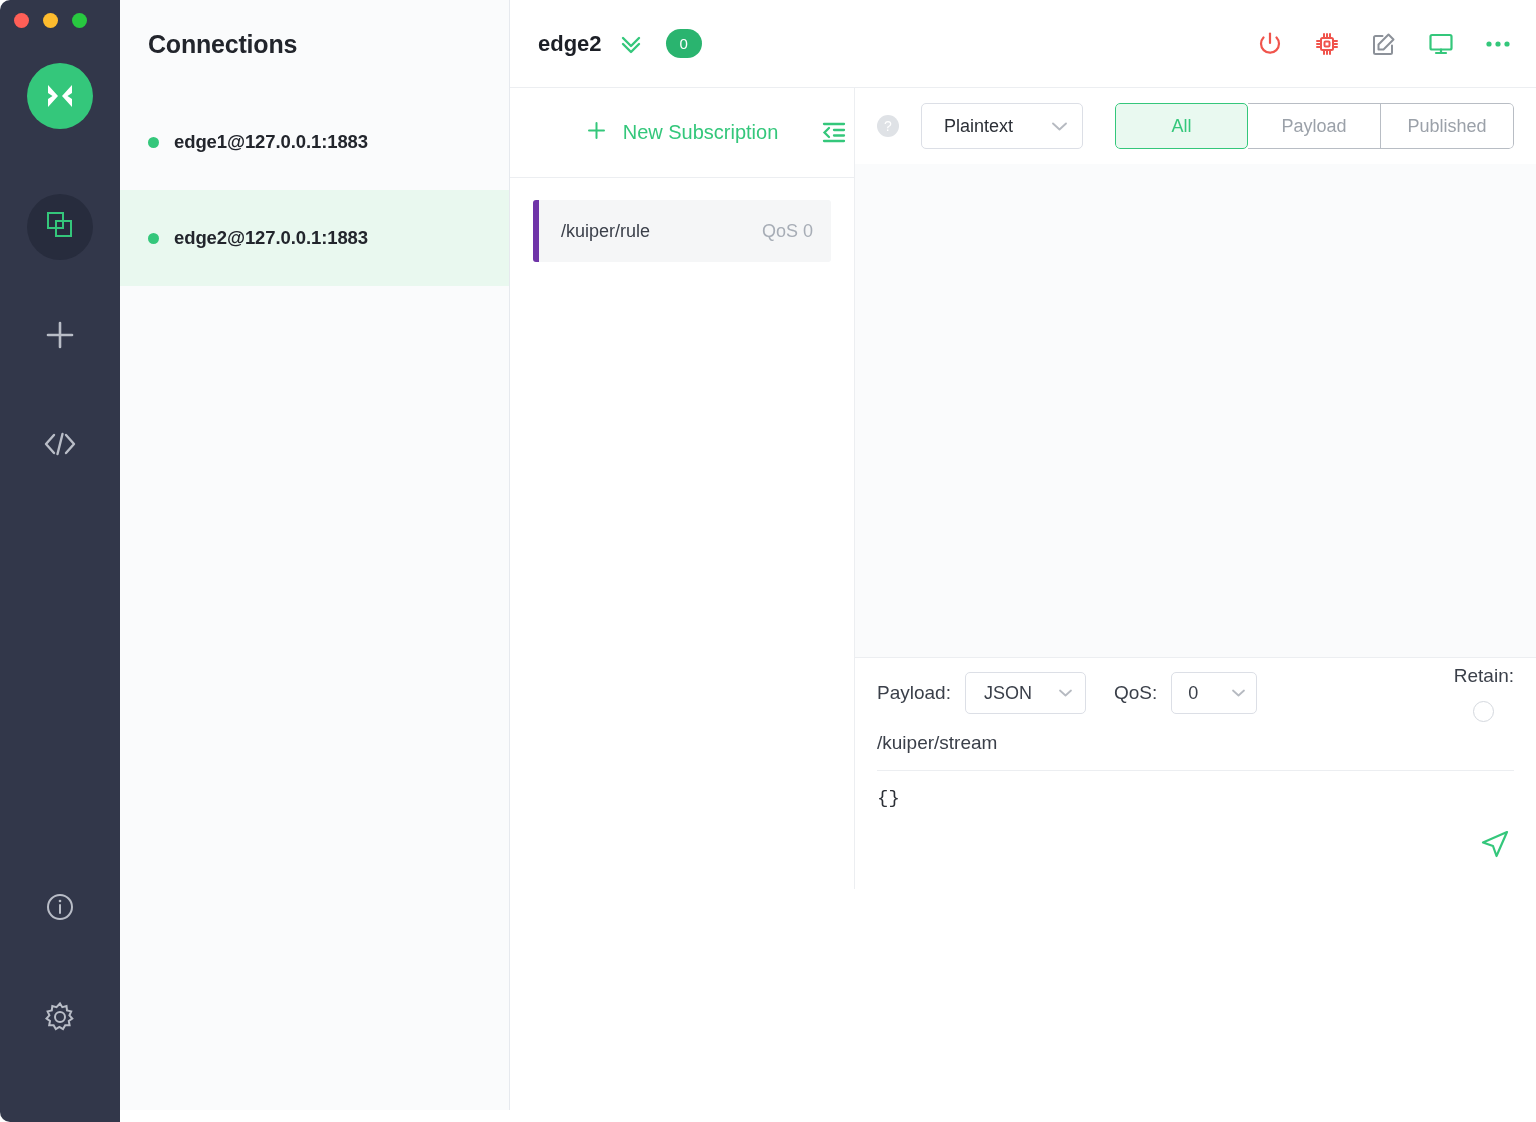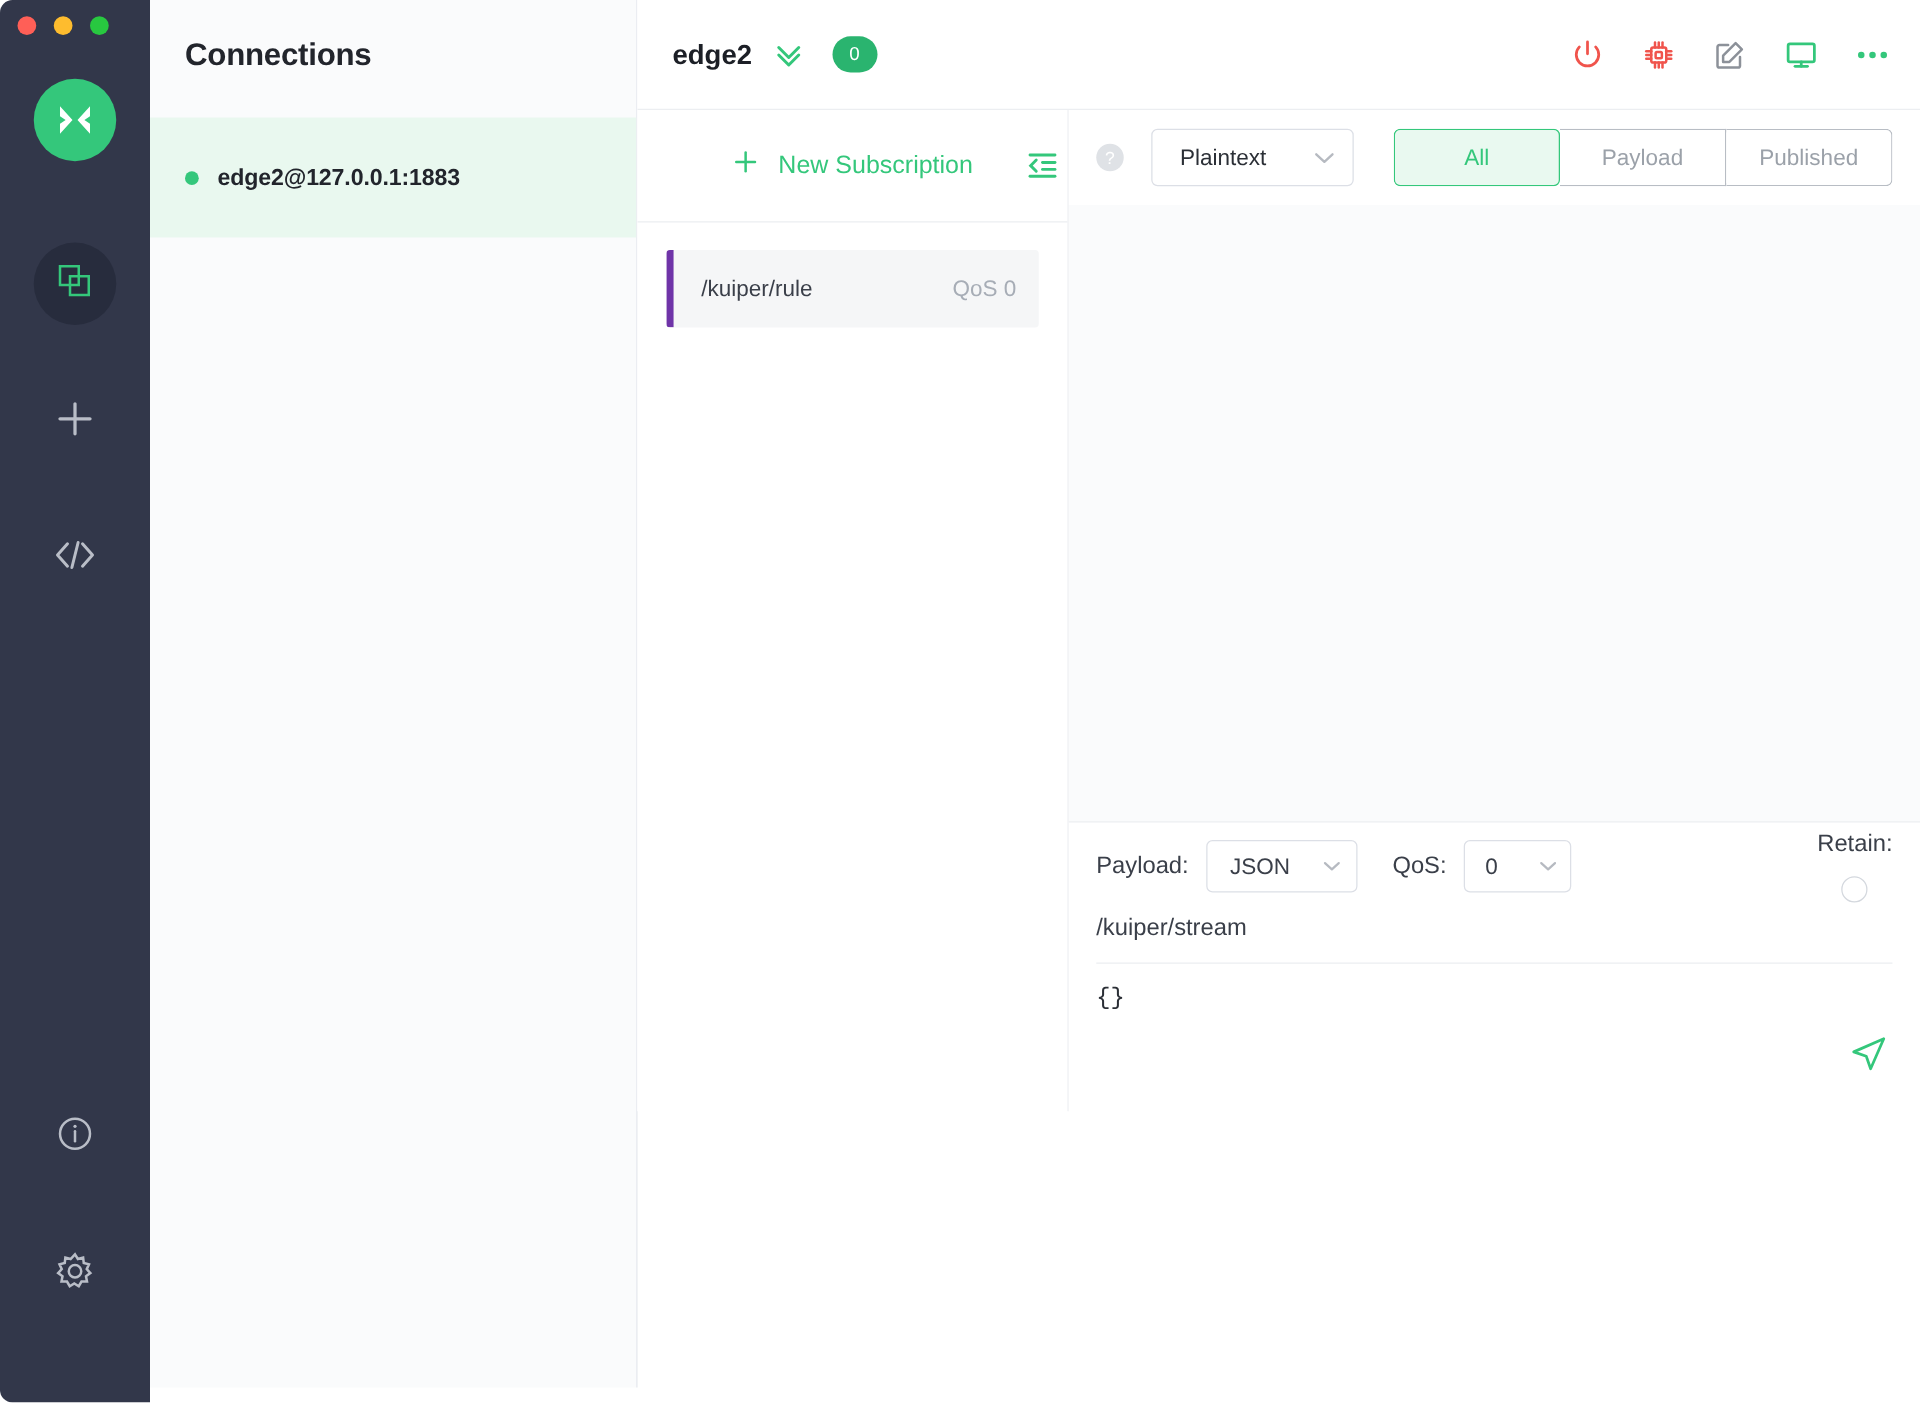--- a/index.html
+++ b/index.html
@@ -263,20 +263,24 @@
           <circle cx="16" cy="16" r="5"></circle>
           <path d="M16 2.5 L18.3 6.2 L22.5 5 L23 9.4 L27.2 10.4 L25.4 14.3 L28.3 17.5 L24.8 20 L25.6 24.2 L21.2 24.2 L19 28 L15.4 25.8 L11.8 28 L9.6 24.2 L5.2 24.2 L6 20 L2.5 17.5 L5.4 14.3 L3.6 10.4 L7.8 9.4 L8.3 5 L12.5 6.2 Z"></path>
         </svg>
       </span>
     </div>
   </div>
 
   <div class="connections">
     <div class="conn-title">Connections</div>
     <div class="conn-list">
+      <div class="conn-item">
+        <span class="conn-dot"></span>
+        <span class="conn-label">edge1@127.0.0.1:1883</span>
+      </div>
       <div class="conn-item selected">
         <span class="conn-dot"></span>
         <span class="conn-label">edge2@127.0.0.1:1883</span>
       </div>
     </div>
   </div>
 
   <div class="main">
 
     <div class="topbar">

